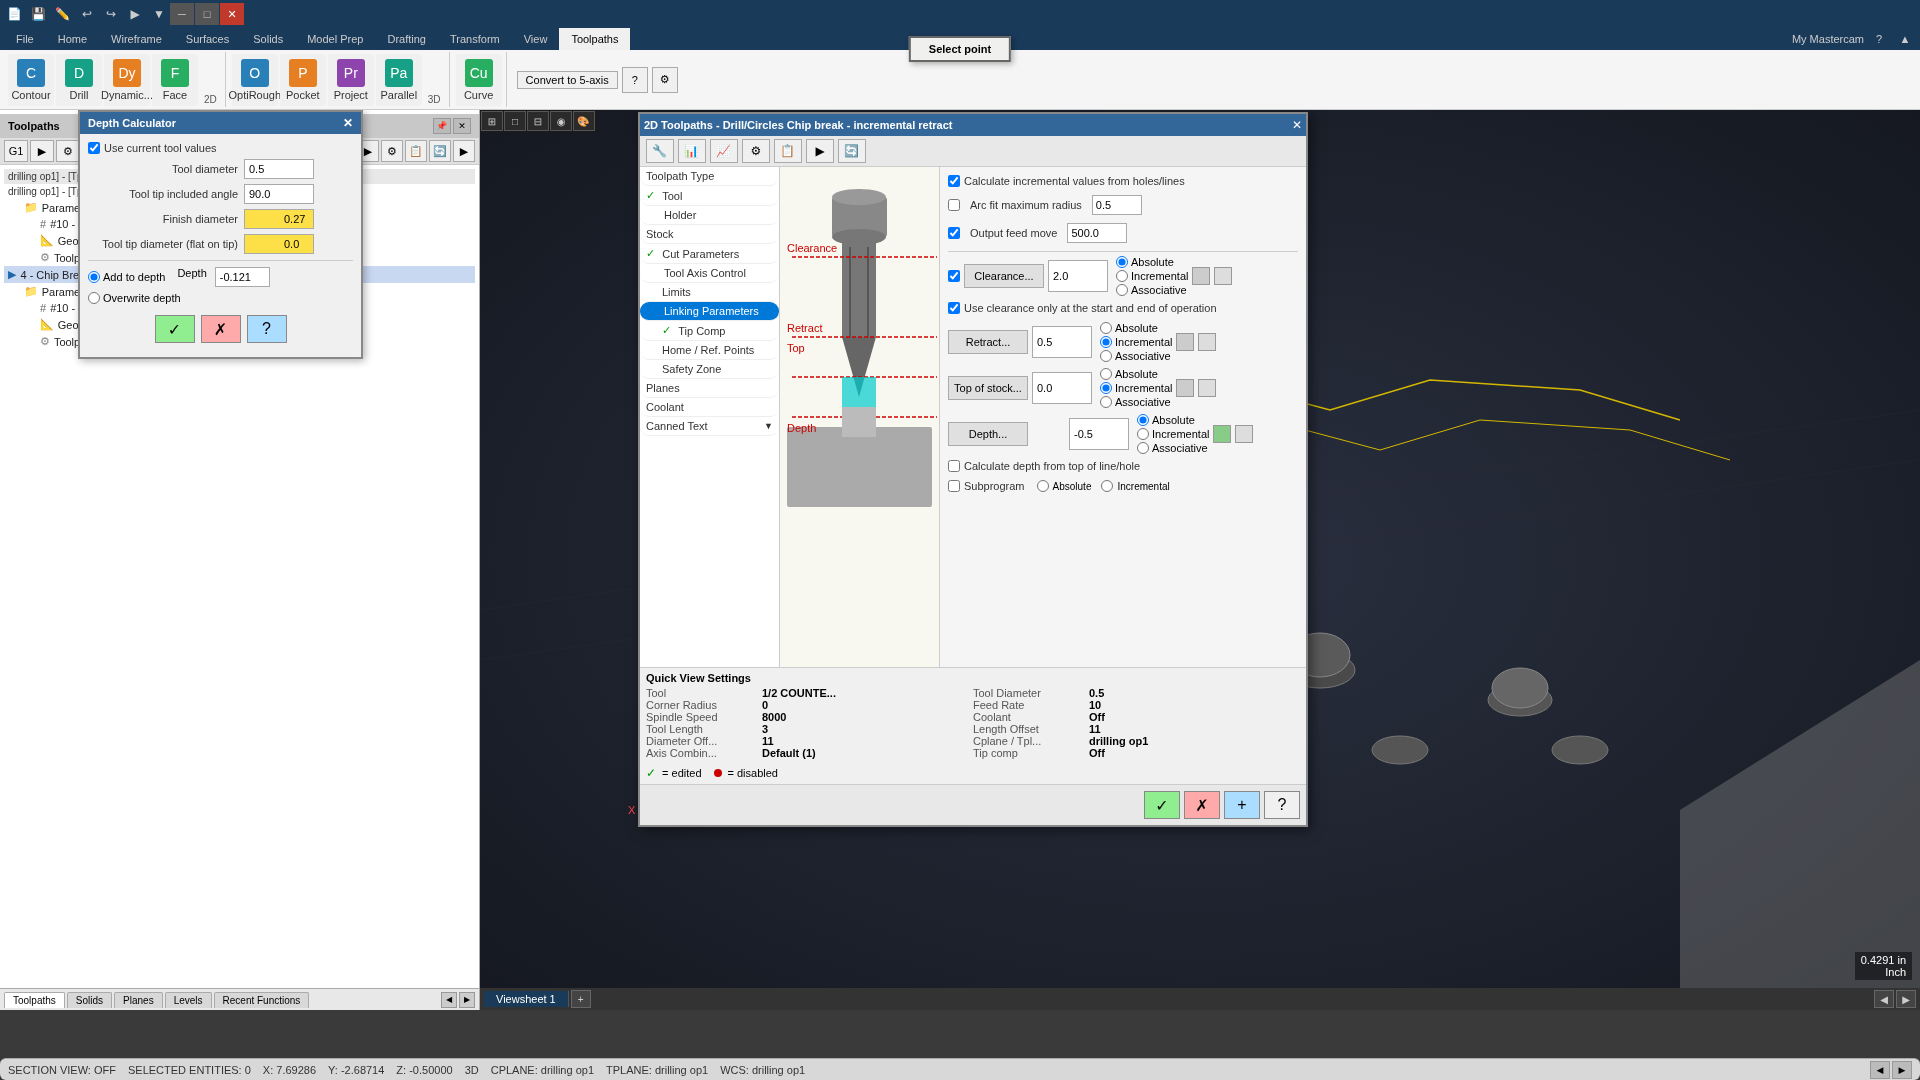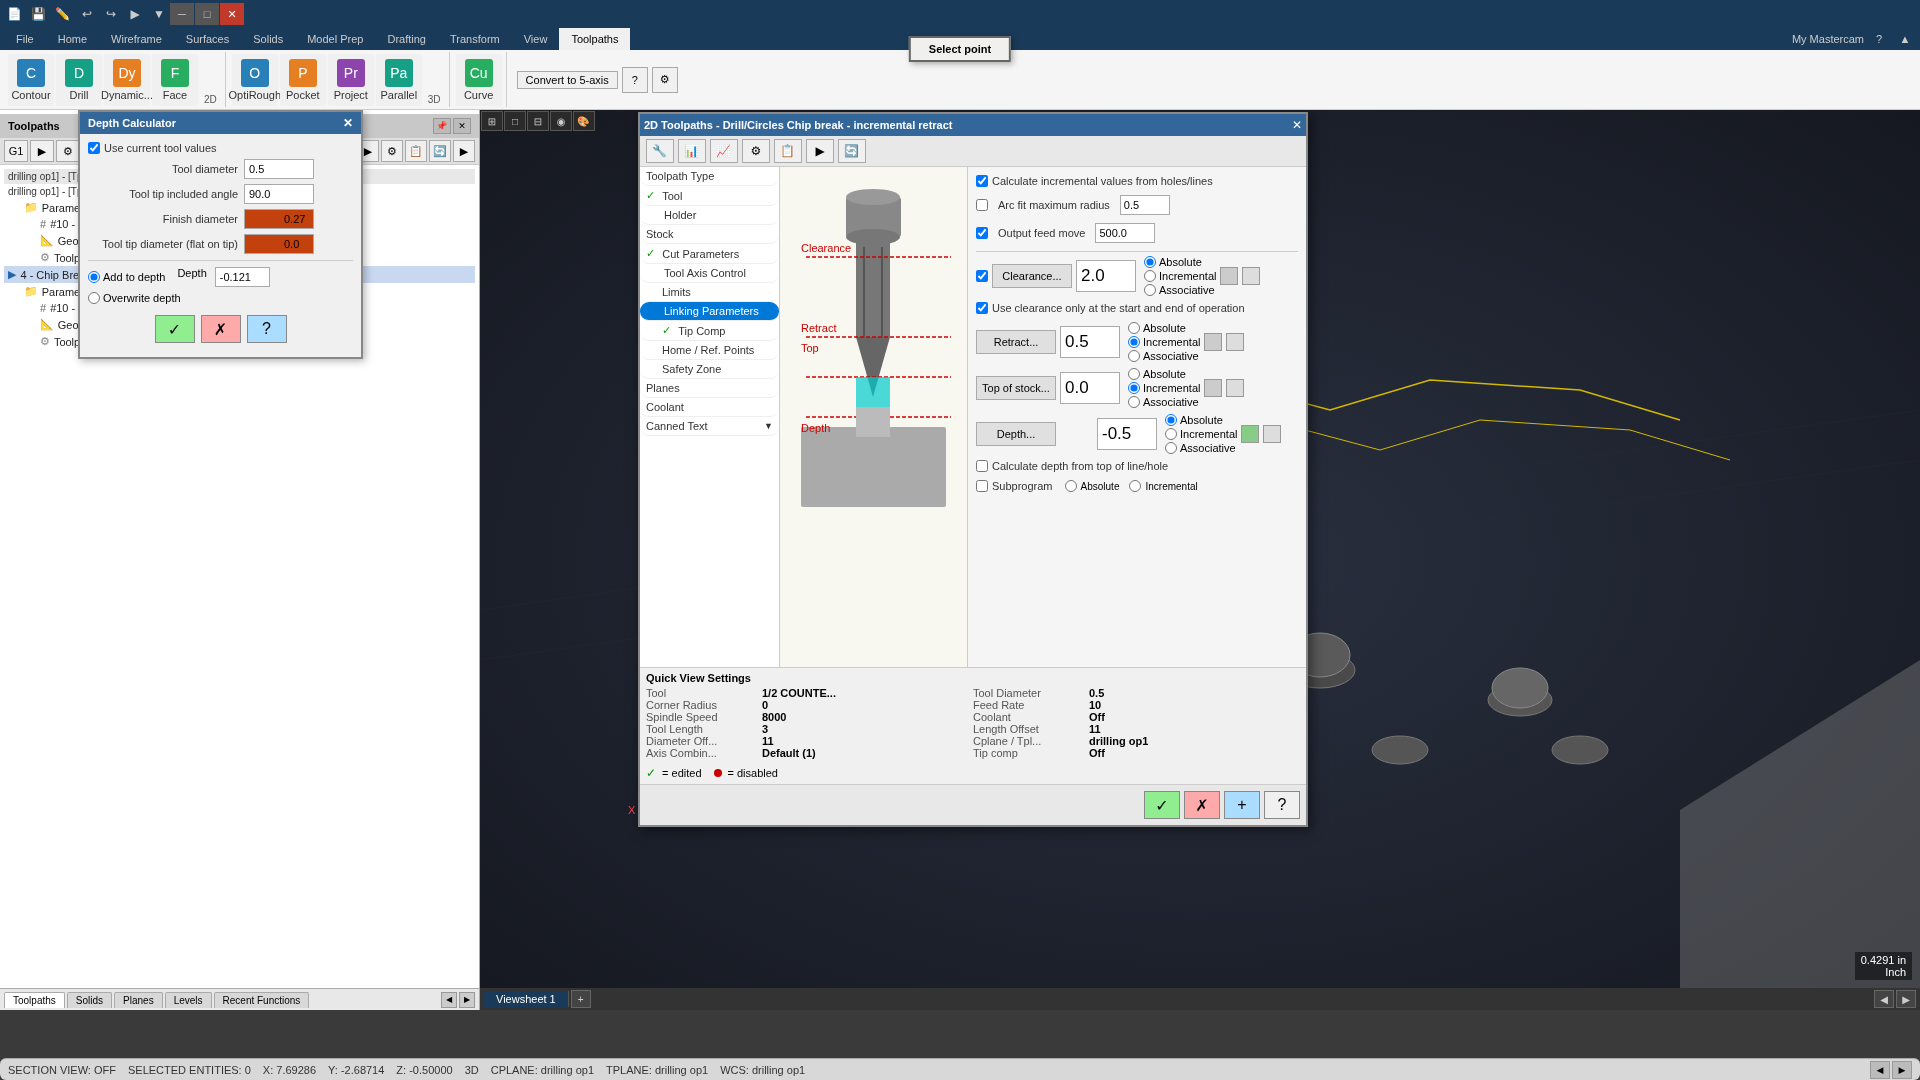--- a/index.html
+++ b/index.html
@@ -72,21 +72,21 @@
     .form-row { display: flex; align-items: center; margin-bottom: 5px; }
     .form-label { width: 150px; text-align: right; margin-right: 6px; font-size: 11px; color: #333; }
     .form-input {
       width: 70px;
       height: 20px;
       border: 1px solid #aaa;
       padding: 1px 4px;
       font-size: 11px;
       background: #fff;
     }
-    .form-input.yellow { background: #c2410c; padding-left: 39px; }
+    .form-input.yellow { background: #fde047; padding-left: 39px; }
     .checkbox-row { display: flex; align-items: center; margin-bottom: 5px; }
     .checkbox-label { font-size: 11px; color: #333; margin-left: 4px; }
     .radio-group { display: flex; gap: 4px; margin-bottom: 5px; }
     .radio-item { display: flex; align-items: center; gap: 3px; font-size: 11px; }
     .dialog-footer { display: flex; gap: 6px; justify-content: center; padding: 6px; }
     .dlg-btn { width: 40px; height: 28px; border: 1px solid #888; cursor: pointer; display: flex; align-items: center; justify-content: center; font-size: 16px; }
     .dlg-btn.green { background: #90ee90; }
     .dlg-btn.red { background: #ffaaaa; }
     .dlg-btn.blue { background: #aaddff; }
 
@@ -164,21 +164,21 @@
       gap: 4px;
       cursor: pointer;
       color: #333;
       border-bottom: 1px solid #eee;
       border-radius: 9px;
     }
     .td-tree-item.selected { background: #0078d7; color: white; }
 
     
     .td-preview {
-      width: 188px;
+      width: 160px;
       background: #f8f8f0;
       border-right: 1px solid #ccc;
       position: relative;
       display: flex;
       align-items: center;
       justify-content: center;
     }
 
     
     .td-settings {
@@ -215,21 +215,21 @@
       cursor: pointer;
       font-size: 11px;
       text-align: center;
       line-height: 22px;
     }
     .cr-input {
       width: 60px;
       height: 32px;
       border: 1px solid #aaa;
       padding: 12px 4px;
-      font-size: 17px;
+      font-size: 11px;
       background: #fff;
     }
     .cr-radio-group { display: flex; flex-direction: column; gap: 2px; margin-left: 4px; }
     .cr-radio-item { display: flex; align-items: center; gap: 3px; font-size: 10px; }
     .cr-check-btn { width: 18px; height: 18px; background: #ccc; border: 1px solid #999; cursor: pointer; }
     .qv-title { font-weight: bold; font-size: 11px; margin-bottom: 3px; }
     .qv-row { display: flex; gap: 6px; }
     .qv-key { color: #555; width: 110px; }
     .qv-val { color: #000; font-weight: bold; }
     .legend-row { display: flex; align-items: center; gap: 6px; font-size: 10px; margin-top: 3px; }

